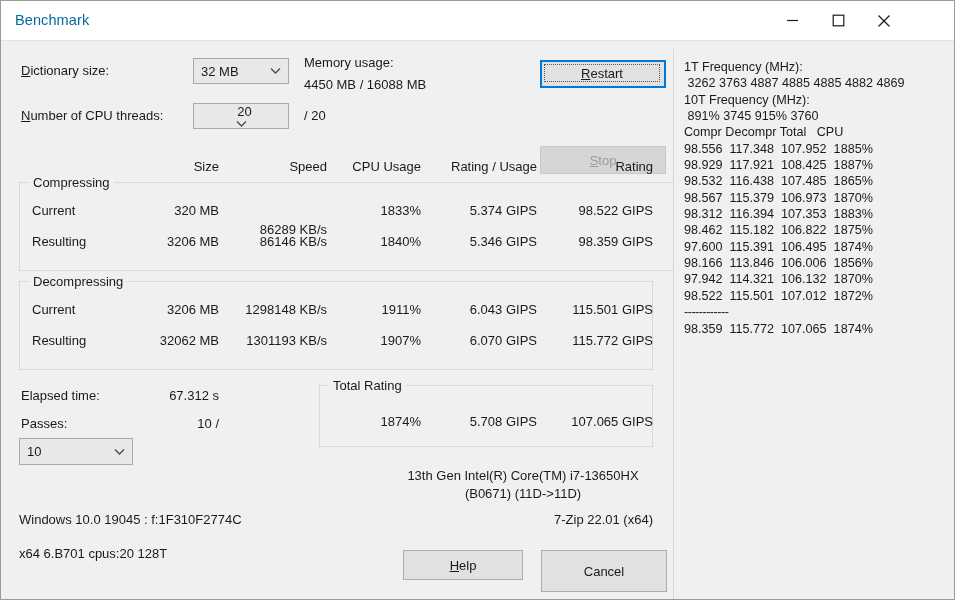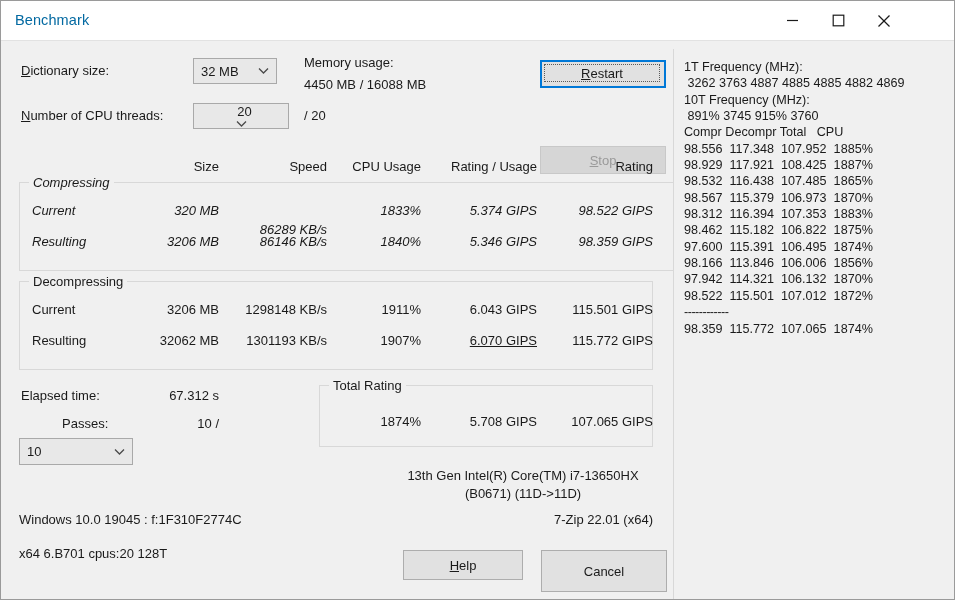--- a/index.html
+++ b/index.html
@@ -138,21 +138,21 @@
             <line x1="12.5" y1="1.5" x2="1.5" y2="12.5" stroke="#1b1b1b" stroke-width="1.2"></line>
           </svg>
       </span>
     </div>
   </div>
 
   <div id="client">
 
     <div class="lbl" style="left:20px; top:22px;"><span class="u">D</span><span>ictionary size:</span></div>
 
-    <div class="combo" style="left:192px; top:17px; width:84px; height:26px;">
+    <div class="combo" style="left:192px; top:17px; width:96px; height:26px;">
       <span class="cval">32 MB</span>
       <span class="carr">
         <svg width="11" height="8" viewBox="0 0 11 8">
             <polyline points="1,1.5 5.5,6 10,1.5" fill="none" stroke="#4a4a4a" stroke-width="1.3"></polyline>
           </svg>
       </span>
     </div>
 
     <div class="lbl" style="left:303px; top:14px;">Memory usage:</div>
     <div class="lbl" style="left:303px; top:36px;">4450 MB / 16088 MB</div>
@@ -179,21 +179,21 @@
     <div class="pbtn disabled" style="left:539px; top:105px; width:126px; height:28px;">
       <span><span class="u">S</span><span>top</span></span>
     </div>
 
     <div class="cell r" style="left:120px; top:118px; width:98px;">Size</div>
     <div class="cell r" style="left:220px; top:118px; width:106px;">Speed</div>
     <div class="cell r" style="left:328px; top:118px; width:92px;">CPU Usage</div>
     <div class="cell r" style="left:424px; top:118px; width:112px;">Rating / Usage</div>
     <div class="cell r" style="left:540px; top:118px; width:112px;">Rating</div>
 
-    <div class="group" style="left:18px; top:141px; width:756px; height:89px;font-style:italic;">
+    <div class="group" style="left:18px; top:141px; width:756px; height:89px;">
       <span class="gtitle">Compressing</span>
 
       <div class="cell" style="left:12px; top:20px;">Current</div>
       <div class="cell r" style="left:101px; top:20px; width:98px;">320 MB</div>
       <div class="cell r" style="left:201px; top:20px; width:106px;margin-top:19px;">86289 KB/s</div>
       <div class="cell r" style="left:309px; top:20px; width:92px;">1833%</div>
       <div class="cell r" style="left:405px; top:20px; width:112px;">5.374 GIPS</div>
       <div class="cell r" style="left:521px; top:20px; width:112px;">98.522 GIPS</div>
 
       <div class="cell" style="left:12px; top:51px;">Resulting</div>
@@ -211,28 +211,28 @@
       <div class="cell r" style="left:101px; top:20px; width:98px;">3206 MB</div>
       <div class="cell r" style="left:201px; top:20px; width:106px;">1298148 KB/s</div>
       <div class="cell r" style="left:309px; top:20px; width:92px;">1911%</div>
       <div class="cell r" style="left:405px; top:20px; width:112px;">6.043 GIPS</div>
       <div class="cell r" style="left:521px; top:20px; width:112px;">115.501 GIPS</div>
 
       <div class="cell" style="left:12px; top:51px;">Resulting</div>
       <div class="cell r" style="left:101px; top:51px; width:98px;">32062 MB</div>
       <div class="cell r" style="left:201px; top:51px; width:106px;">1301193 KB/s</div>
       <div class="cell r" style="left:309px; top:51px; width:92px;">1907%</div>
-      <div class="cell r" style="left:405px; top:51px; width:112px;text-decoration:underline;">6.070 GIPS</div>
+      <div class="cell r" style="left:405px; top:51px; width:112px;">6.070 GIPS</div>
       <div class="cell r" style="left:521px; top:51px; width:112px;">115.772 GIPS</div>
     </div>
 
     <div class="lbl" style="left:20px; top:347px;">Elapsed time:</div>
     <div class="cell r" style="left:120px; top:347px; width:98px;">67.312 s</div>
 
-    <div class="lbl" style="left:20px; top:375px;margin-left:41px;">Passes:</div>
+    <div class="lbl" style="left:20px; top:375px;">Passes:</div>
     <div class="cell r" style="left:120px; top:375px; width:98px;">10 /</div>
 
     <div class="combo" style="left:18px; top:397px; width:114px; height:27px;">
       <span class="cval">10</span>
       <span class="carr">
         <svg width="11" height="8" viewBox="0 0 11 8">
             <polyline points="1,1.5 5.5,6 10,1.5" fill="none" stroke="#4a4a4a" stroke-width="1.3"></polyline>
           </svg>
       </span>
     </div>

